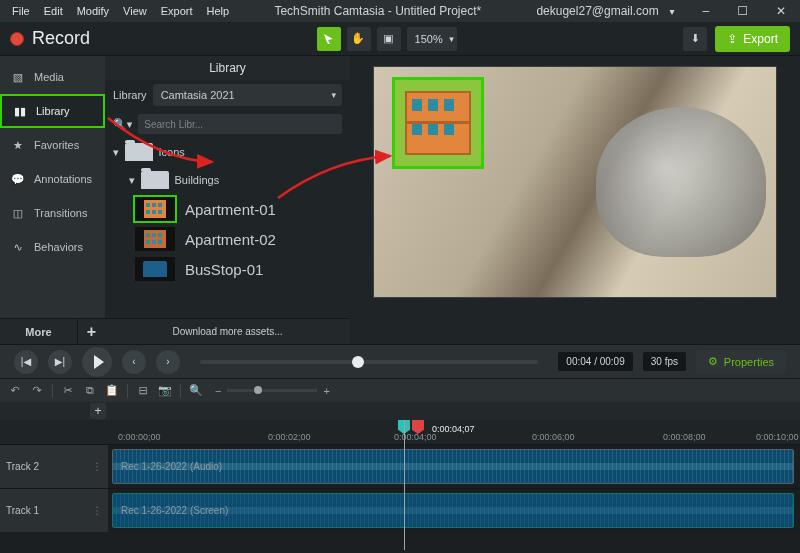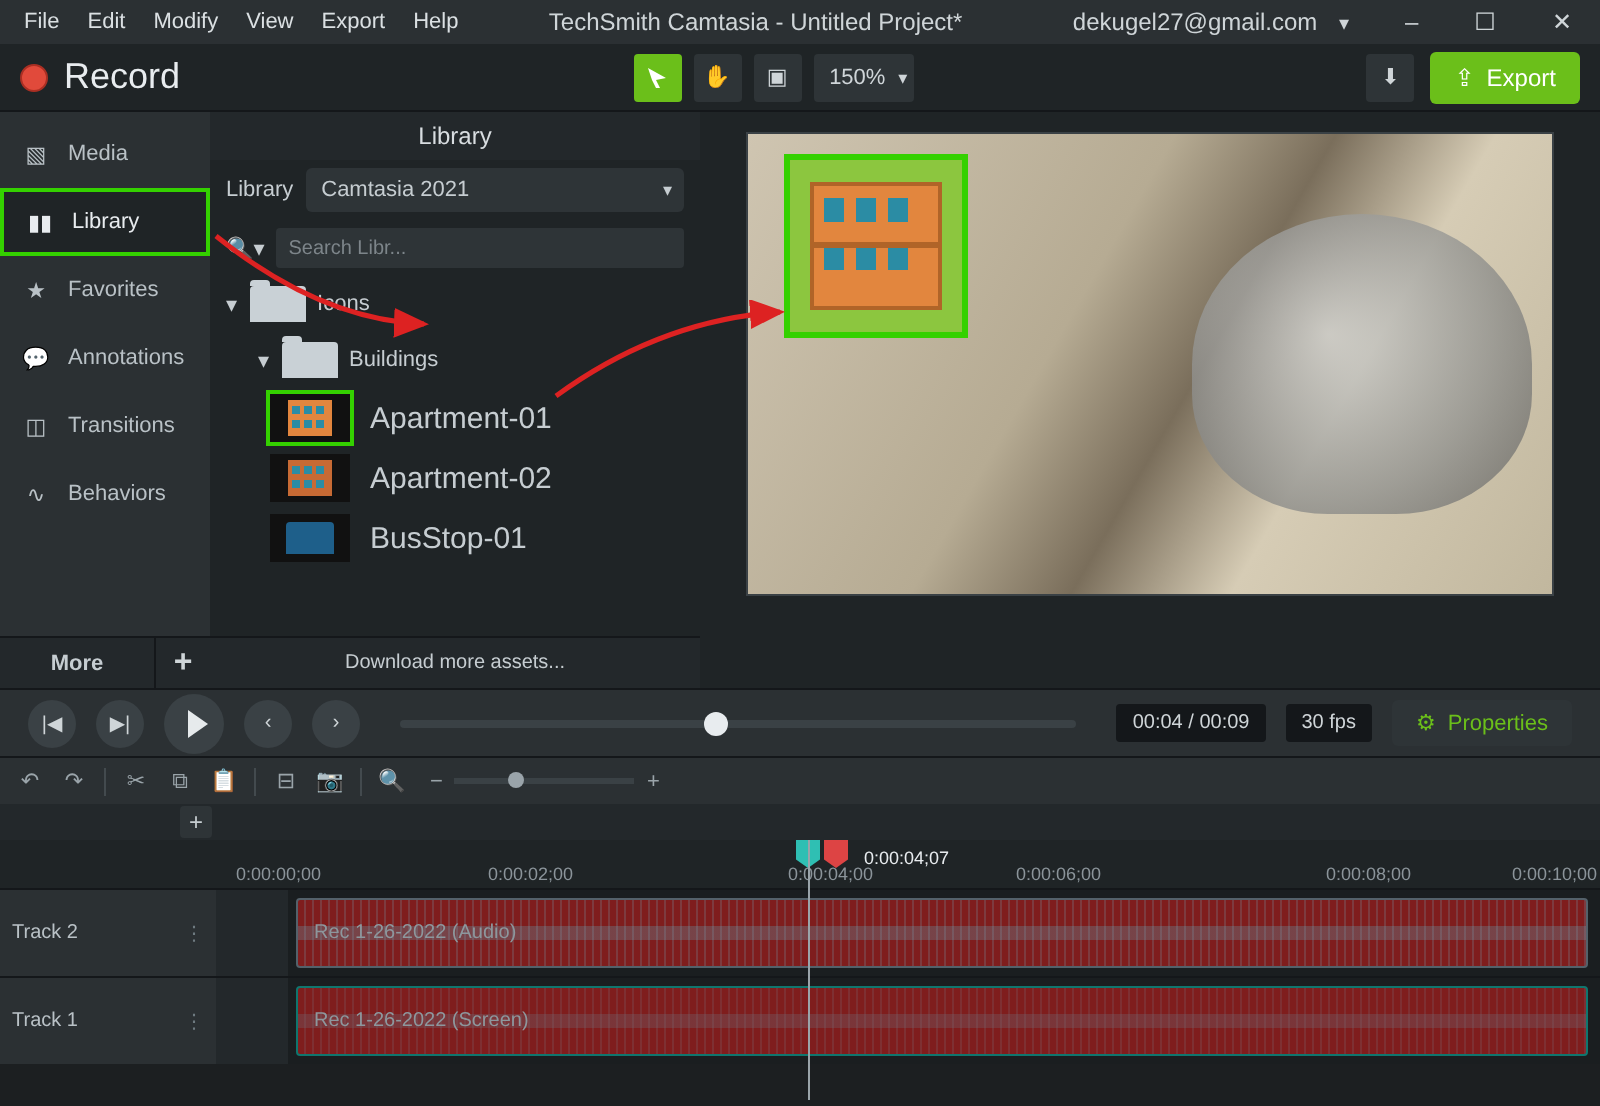--- a/index.html
+++ b/index.html
@@ -90,24 +90,24 @@
 
 .timeline { background: #23282b; }
 .tl-ruler { height: 24px; display:flex; align-items:flex-end; padding-left: 110px; position:relative; background:#1f2426; font-size:9px; color:#8b949a;}
 .tl-ruler .playhead-top { position:absolute; top:0; left: 398px; width:34px; height:14px; display:flex;}
 .tl-ruler .playhead-top .l { width:12px; background:#2fbfb3; clip-path: polygon(0 0,100% 0,100% 70%,50% 100%,0 70%);}
 .tl-ruler .playhead-top .r { width:12px; background:#d44; clip-path: polygon(0 0,100% 0,100% 70%,50% 100%,0 70%); margin-left:2px;}
 .tl-ruler .mark { position:absolute; bottom:2px;}
 .tl-ruler .pl-label { position:absolute; left: 432px; top:4px; color:#e8ecef;}
 .playhead-line { position:absolute; left: 404px; top: 0; width:1px; height: 100%; background:#9aa4aa;}
 
-.track { height: 44px; display:flex; border-top:1px solid #14171a;gap:36px;}
+.track { height: 44px; display:flex; border-top:1px solid #14171a;}
 .track-label { width:108px; background:#2b3033; display:flex; align-items:center; justify-content:space-between; padding: 0 6px; font-size:10px; color:#b9c1c6;}
 .track-body { flex:1; background:#1a1e20; position:relative; overflow:hidden;}
-.clip { position:absolute; top:4px; left:4px; right:6px; bottom:4px; background:#7f1d1d; border:1px solid #54616a; border-radius:2px; display:flex; align-items:center; padding-left:8px; font-size:10px; color:#8d979d; overflow:hidden;}
+.clip { position:absolute; top:4px; left:4px; right:6px; bottom:4px; background:#0c4a6e; border:1px solid #54616a; border-radius:2px; display:flex; align-items:center; padding-left:8px; font-size:10px; color:#8d979d; overflow:hidden;}
 .clip.sel { border:1px solid #0f766e; }
 .wave { position:absolute; inset:0; background: repeating-linear-gradient(90deg, transparent 0 3px, rgba(120,180,200,.25) 3px 4px), linear-gradient(transparent 40%, rgba(100,170,190,.35) 40% 60%, transparent 60%); opacity:.8;}
 .addtrack { height:18px; display:flex; align-items:center; padding-left: 90px;}
 .addtrack .plus { width:16px; height:16px; background:#2e3437; display:flex; align-items:center; justify-content:center; border-radius:2px; font-size:12px;}
 
 svg { display:block; }
 </style>
 </head>
 <body>
 
@@ -306,23 +306,23 @@
   <div class="addtrack">
     <div class="plus">+</div>
   </div>
   <div class="tl-ruler">
     <div class="playhead-top">
         <div class="l"></div>
         <div class="r"></div>
       </div>
     <span class="pl-label">0:00:04;07</span>
     <span class="mark" style="left:118px">0:00:00;00</span>
-    <span class="mark" style="left:244px">0:00:02;00</span>
+    <span class="mark" style="left:268px">0:00:02;00</span>
     <span class="mark" style="left:394px">0:00:04;00</span>
-    <span class="mark" style="left:508px">0:00:06;00</span>
+    <span class="mark" style="left:532px">0:00:06;00</span>
     <span class="mark" style="left:663px">0:00:08;00</span>
     <span class="mark" style="left:756px">0:00:10;00</span>
   </div>
   <div class="track">
     <div class="track-label">
       <span>Track 2</span>
       <span style="color:#6e7a80">⋮</span>
     </div>
     <div class="track-body">
       <div class="clip">

